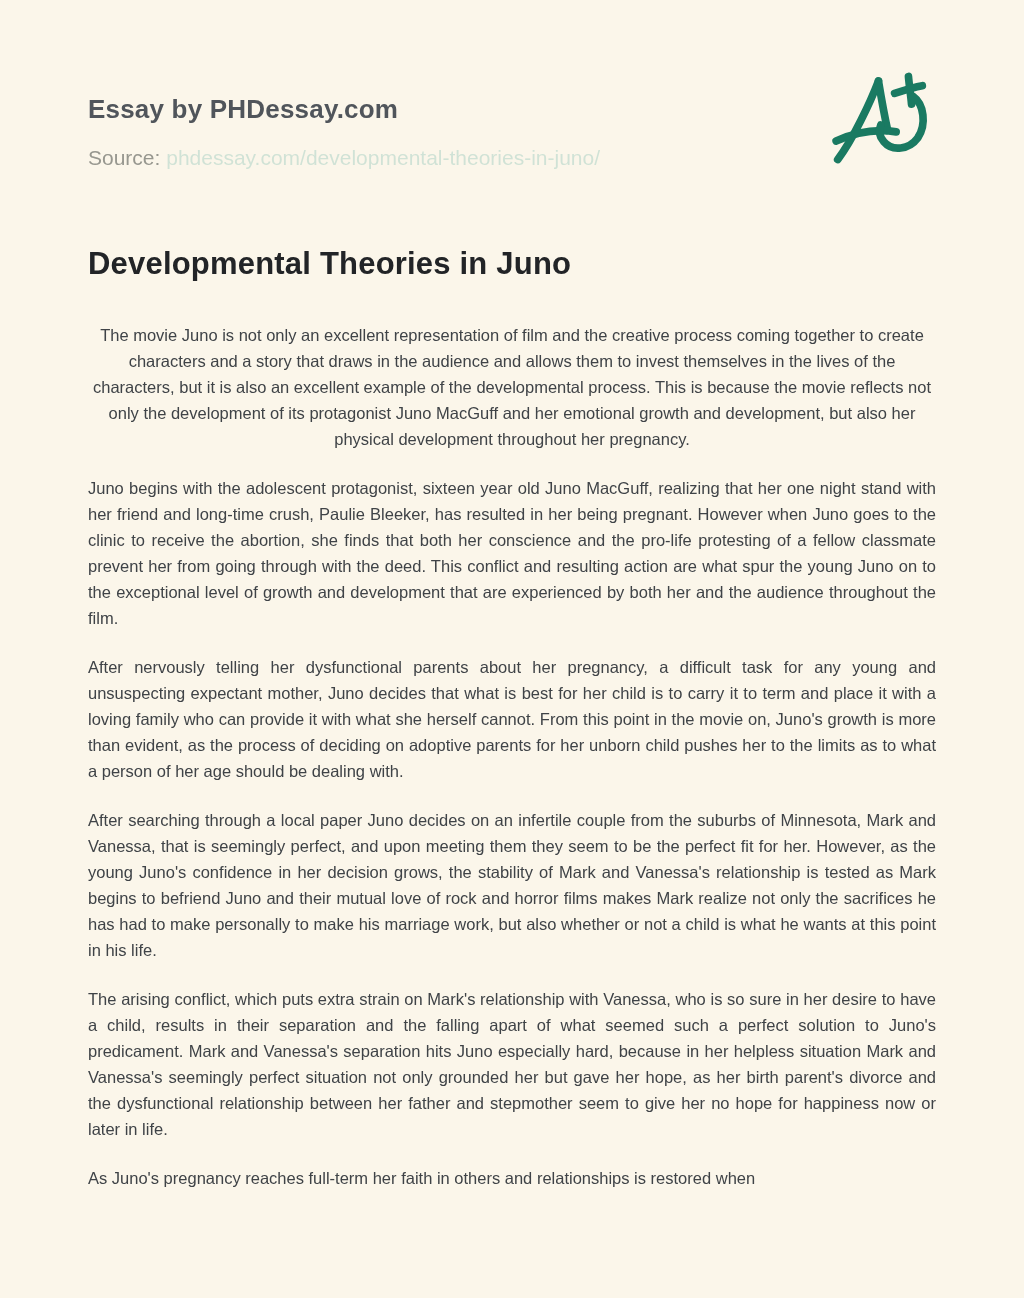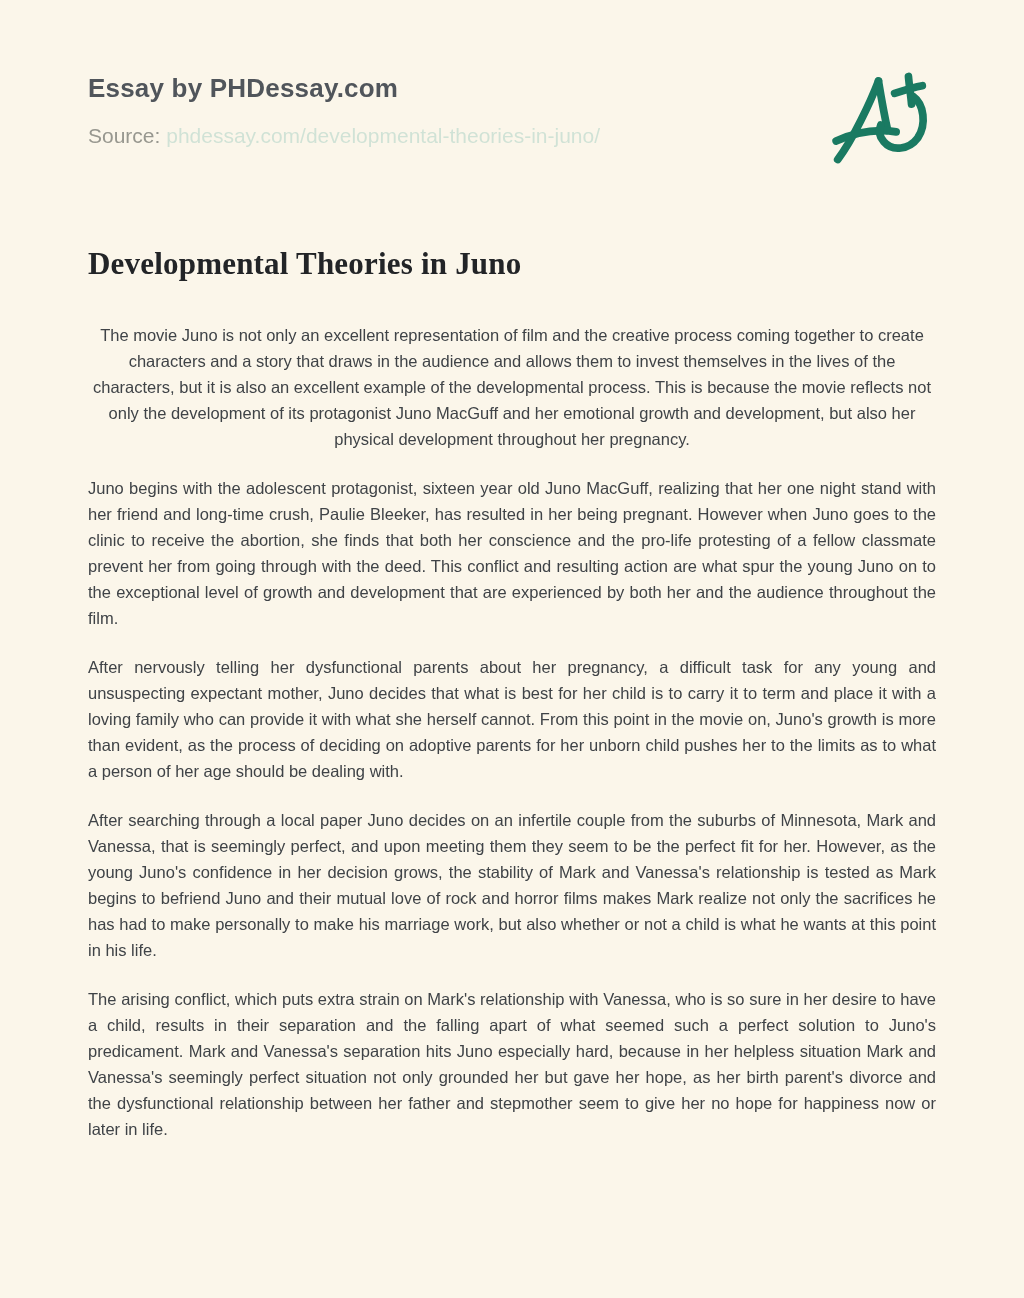--- a/index.html
+++ b/index.html
@@ -14,21 +14,21 @@
   }
   .page {
     width: 1024px;
     height: 1298px;
     padding: 52px 88px 0 88px;
     background: #fbf6ea;
   }
   .header {
     display: flex;
     justify-content: space-between;
-    align-items: center;
+    align-items: flex-end;
   }
   .site-label {
     font-size: 26px;
     font-weight: bold;
     color: #50555b;
     letter-spacing: 0.2px;
     margin: 0;
     line-height: 1.1;
   }
   .source-line {
@@ -50,21 +50,20 @@
     margin-right: 6px;
     flex: 0 0 auto;
   }
   .article-title {
     margin: 76px 0 0 0;
     font-size: 31px;
     font-weight: bold;
     color: #222427;
     letter-spacing: 0.2px;
     line-height: 1.15;
-    font-family: Liberation Serif, serif;
   }
   .essay-body {
     margin-top: 40px;
   }
   .essay-body p {
     margin: 0 0 23px 0;
     font-size: 16.5px;
     line-height: 26px;
     color: #3f4347;
     text-align: justify;
@@ -110,15 +109,16 @@
 
   <h1 class="article-title">Developmental Theories in Juno</h1>
 
   <div class="essay-body">
 
   <p class="lead">The movie Juno is not only an excellent representation of film and the creative process coming together to create characters and a story that draws in the audience and allows them to invest themselves in the lives of the characters, but it is also an excellent example of the developmental process. This is because the movie reflects not only the development of its protagonist Juno MacGuff and her emotional growth and development, but also her physical development throughout her pregnancy.</p>
       <p>Juno begins with the adolescent protagonist, sixteen year old Juno MacGuff, realizing that her one night stand with her friend and long-time crush, Paulie Bleeker, has resulted in her being pregnant. However when Juno goes to the clinic to receive the abortion, she finds that both her conscience and the pro-life protesting of a fellow classmate prevent her from going through with the deed. This conflict and resulting action are what spur the young Juno on to the exceptional level of growth and development that are experienced by both her and the audience throughout the film.</p>
       <p>After nervously telling her dysfunctional parents about her pregnancy, a difficult task for any young and unsuspecting expectant mother, Juno decides that what is best for her child is to carry it to term and place it with a loving family who can provide it with what she herself cannot. From this point in the movie on, Juno's growth is more than evident, as the process of deciding on adoptive parents for her unborn child pushes her to the limits as to what a person of her age should be dealing with.</p>
       <p>After searching through a local paper Juno decides on an infertile couple from the suburbs of Minnesota, Mark and Vanessa, that is seemingly perfect, and upon meeting them they seem to be the perfect fit for her. However, as the young Juno's confidence in her decision grows, the stability of Mark and Vanessa's relationship is tested as Mark begins to befriend Juno and their mutual love of rock and horror films makes Mark realize not only the sacrifices he has had to make personally to make his marriage work, but also whether or not a child is what he wants at this point in his life.</p>
       <p>The arising conflict, which puts extra strain on Mark's relationship with Vanessa, who is so sure in her desire to have a child, results in their separation and the falling apart of what seemed such a perfect solution to Juno's predicament. Mark and Vanessa's separation hits Juno especially hard, because in her helpless situation Mark and Vanessa's seemingly perfect situation not only grounded her but gave her hope, as her birth parent's divorce and the dysfunctional relationship between her father and stepmother seem to give her no hope for happiness now or later in life.</p>
+      <p>As Juno's pregnancy reaches full-term her faith in others and relationships is restored when</p>
     </div>
 
 </div>
 
 </body></html>

